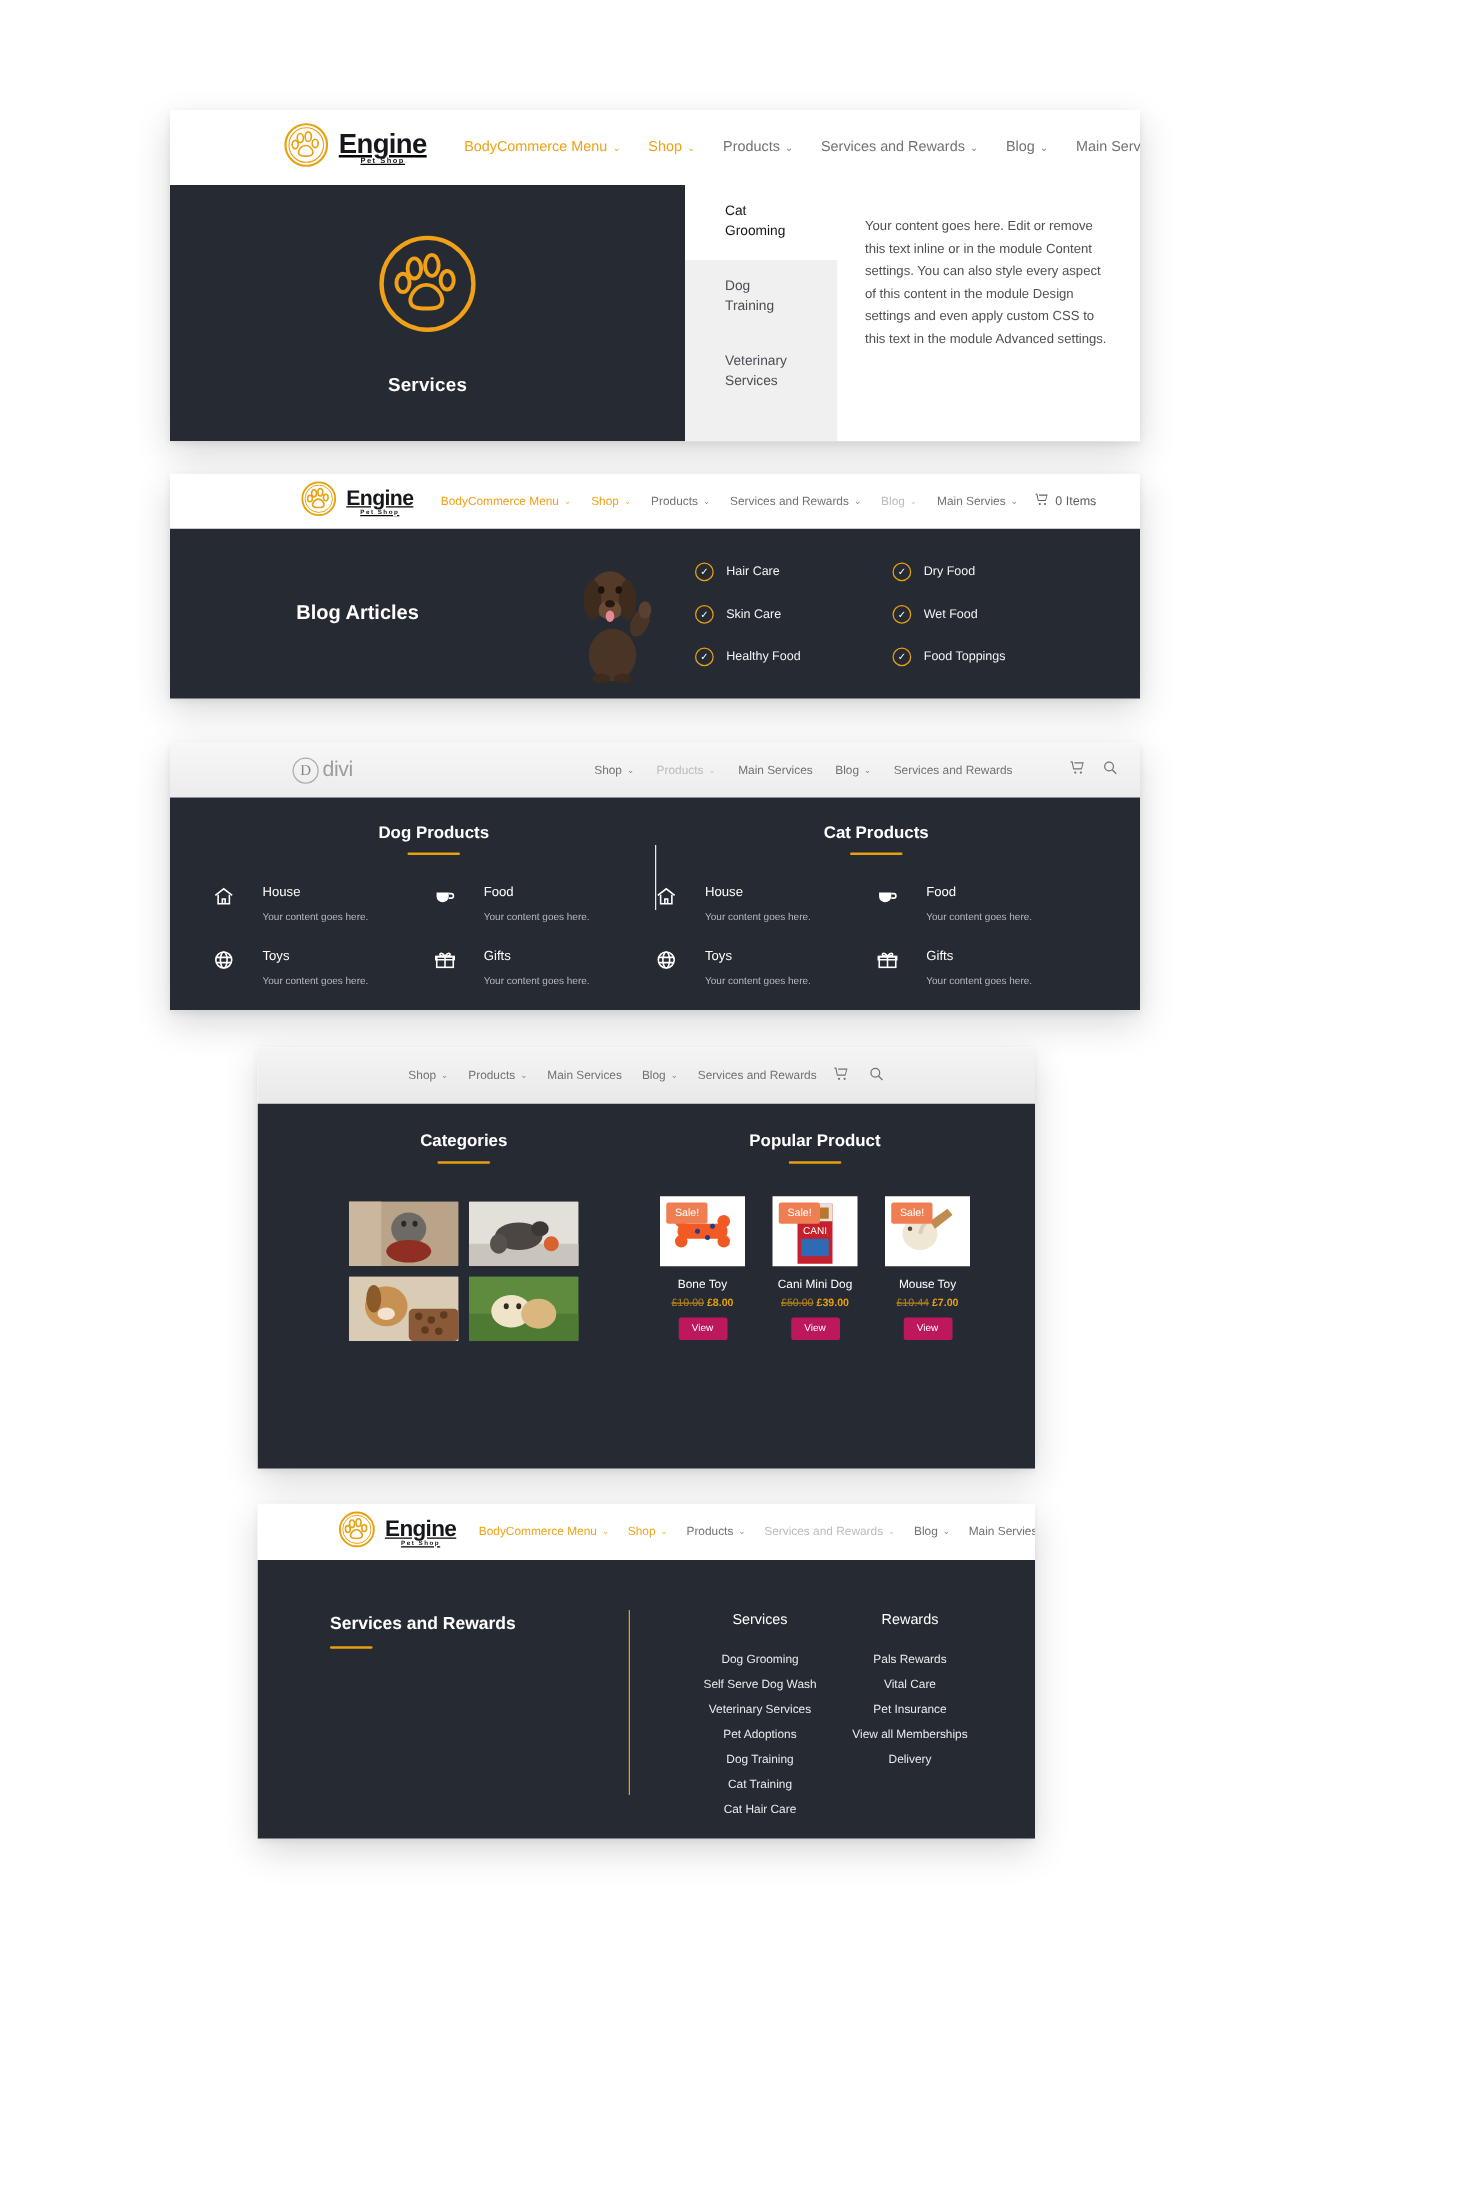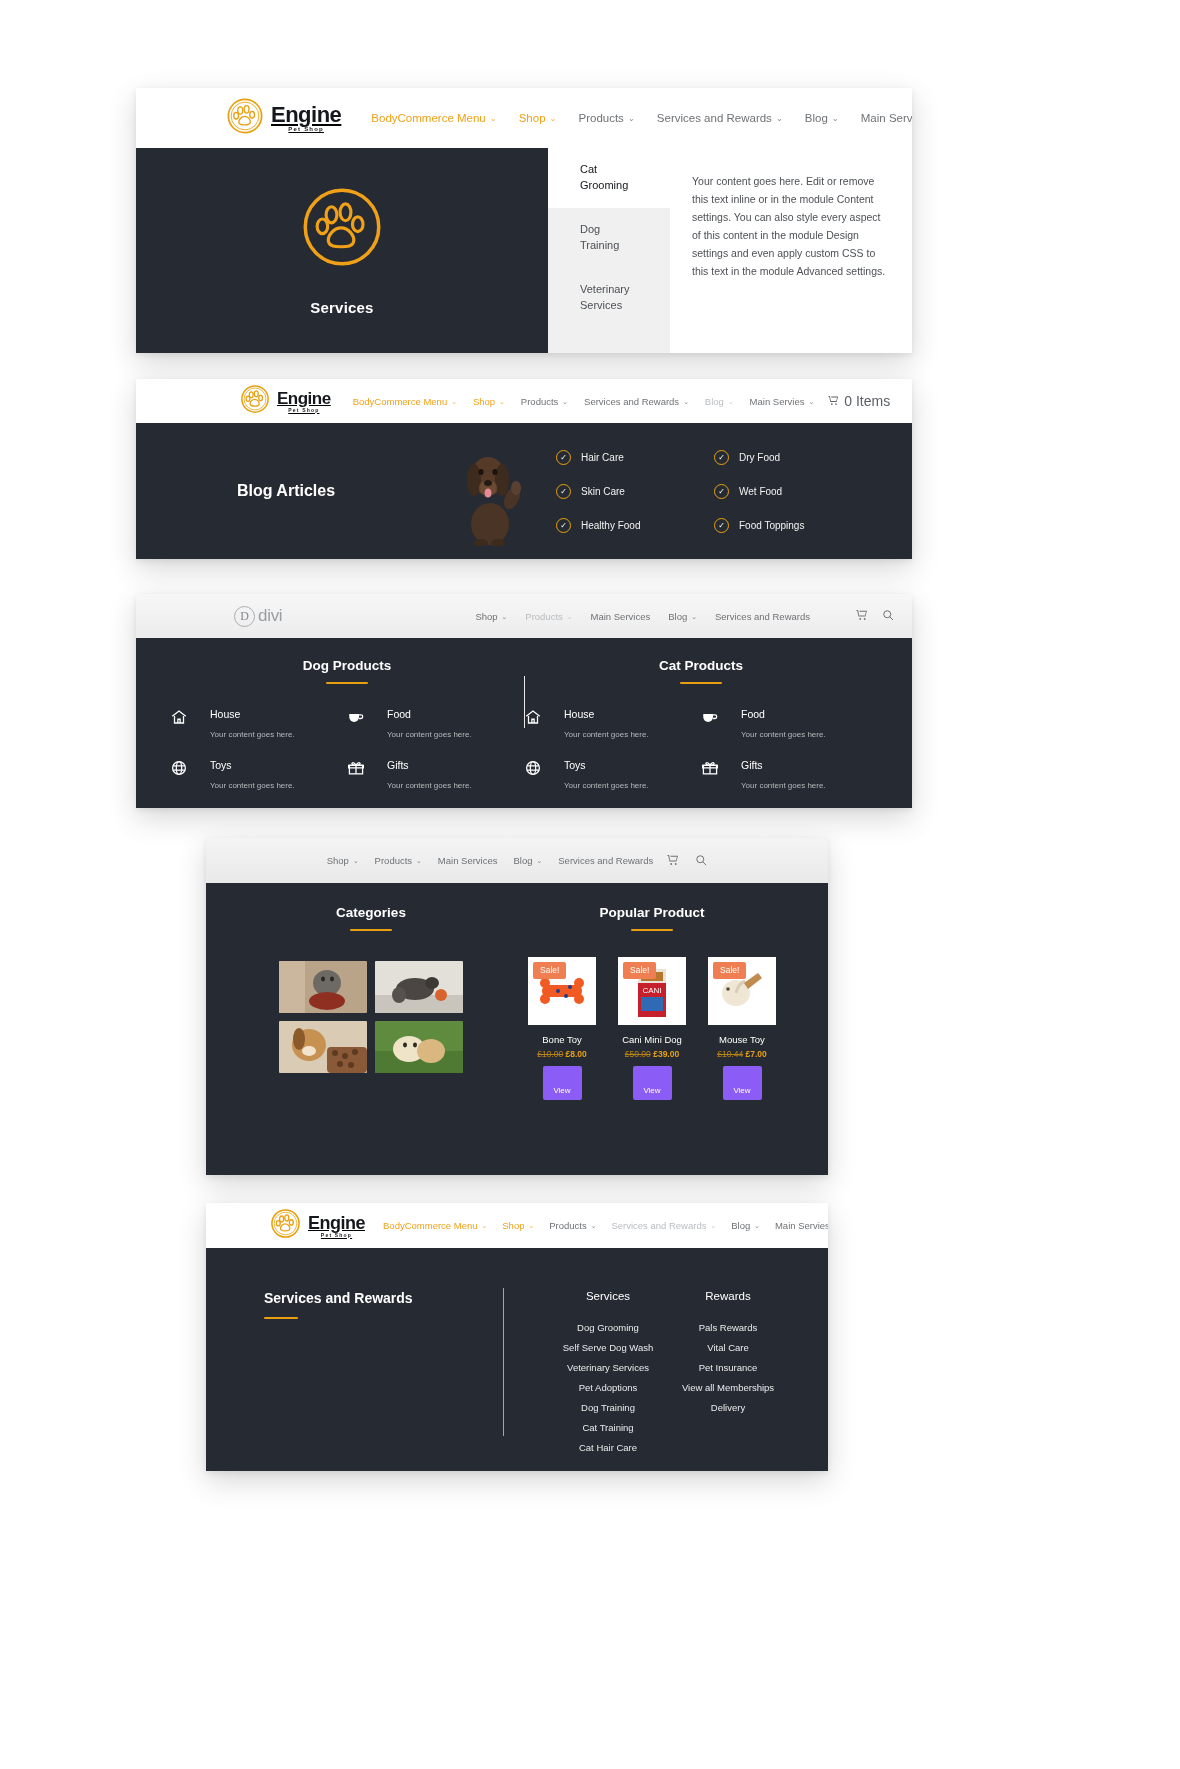--- a/index.html
+++ b/index.html
@@ -61,21 +61,21 @@
   .tab.active { background:#fff; color:#14171c; font-weight:400; }
   #c1text {
     flex: 1; background:#fff; padding: 24px 26px 0 22px;
     font-size: 10.5px; line-height: 1.72; color: #4d5055;
   }
 
   
   #card2 { left: 136px; top: 379px; width: 776px; height: 180px; }
   #card2 .navbar { height: 44px; padding-left: 104px; }
   #card2 .navitems { gap: 16px; margin-left: 22px; font-size: 9.5px; }
-  .cart { display:flex; align-items:center; gap:5px; color:#5c6066; font-size:14px;text-align:center; }
+  .cart { display:flex; align-items:center; gap:5px; color:#5c6066; font-size:10px;text-align:center; }
   #c2body { height: 136px; background:#262b33; display:flex; align-items:center; position:relative; }
   #c2title { width: 300px; text-align:center; color:#fff; font-weight:700; font-size:16px; }
   #c2dog { width: 120px; height: 110px; position: relative; }
   #c2lists { flex:1; display:flex; padding-right: 40px; }
   .chkcol { flex:1; display:flex; flex-direction:column; gap:19px; }
   .chk { display:flex; align-items:center; gap:10px; color:#f2f2f2; font-size:10px; }
   .chkicon {
     width: 15px; height: 15px; border-radius:50%;
     border: 1.4px solid #e8a010; color:#fff;
     display:flex; align-items:center; justify-content:center;
@@ -112,36 +112,36 @@
   #card4 .navbar { height: 45px; background: linear-gradient(#f4f4f4,#e9e9e9); justify-content:center; }
   #card4 .navitems { gap: 16px; font-size: 9.5px; }
   #c4body { background:#262b33; height: 292px; display:flex; padding: 22px 30px 0; }
   #c4left { width: 270px; }
   #c4right { flex:1; }
   .imgrid { display:grid; grid-template-columns: repeat(2, 88px); gap: 8px 8px; margin: 30px auto 0; width: 184px; }
   .imbox { width:88px; height:52px; overflow:hidden; border-radius:1px; }
   .prodrow { display:flex; gap: 22px; justify-content:center; margin-top: 26px; }
   .prod { width: 68px; }
   .prodimg {
-    width:68px; height:68px; background:#fff; position:relative; overflow:hidden;
+    width:68px; height:56px; background:#fff; position:relative; overflow:hidden;
     display:flex; align-items:center; justify-content:center;
   }
   .sale {
     position:absolute; left:5px; top:5px;
     background:#ef7f52; color:#fff; font-size:8.5px;
     padding: 3px 7px 4px; border-radius:2px;
   }
   .prodname { color:#fff; font-size:9.5px; text-align:center; margin-top:9px; }
   .prodprice { text-align:center; font-size:8.5px; margin-top:4px; }
   .po { color:#e8a010; text-decoration: line-through; opacity:.75; }
   .pn { color:#e8a010; font-weight:700; }
   .viewbtn {
     display:block; margin: 7px auto 0; width: 39px;
-    background:#8b5cf6; color:#fff; font-size:8px; text-align:center;
-    padding: 20px 0 5px; border-radius:2px; border:none;
+    background:#be185d; color:#fff; font-size:8px; text-align:center;
+    padding: 4px 0 5px; border-radius:2px; border:none;
   }
 
   
   #card5 { left: 206px; top: 1203px; width: 622px; height: 268px; }
   #card5 .navbar { height: 45px; padding-left: 64px; }
   #card5 .navitems { gap: 15px; margin-left: 18px; font-size: 9.5px; }
   #c5body { background:#262b33; height: 223px; display:flex; padding: 42px 40px 0 58px; position:relative; }
   #c5title { width: 238px; color:#fff; font-weight:700; font-size:14px; }
   #c5title .orange-rule { width:34px; margin-top:11px; }
   #c5div { position:absolute; left: 297px; top: 40px; width:1px; height:148px; background:#e8a010; }

